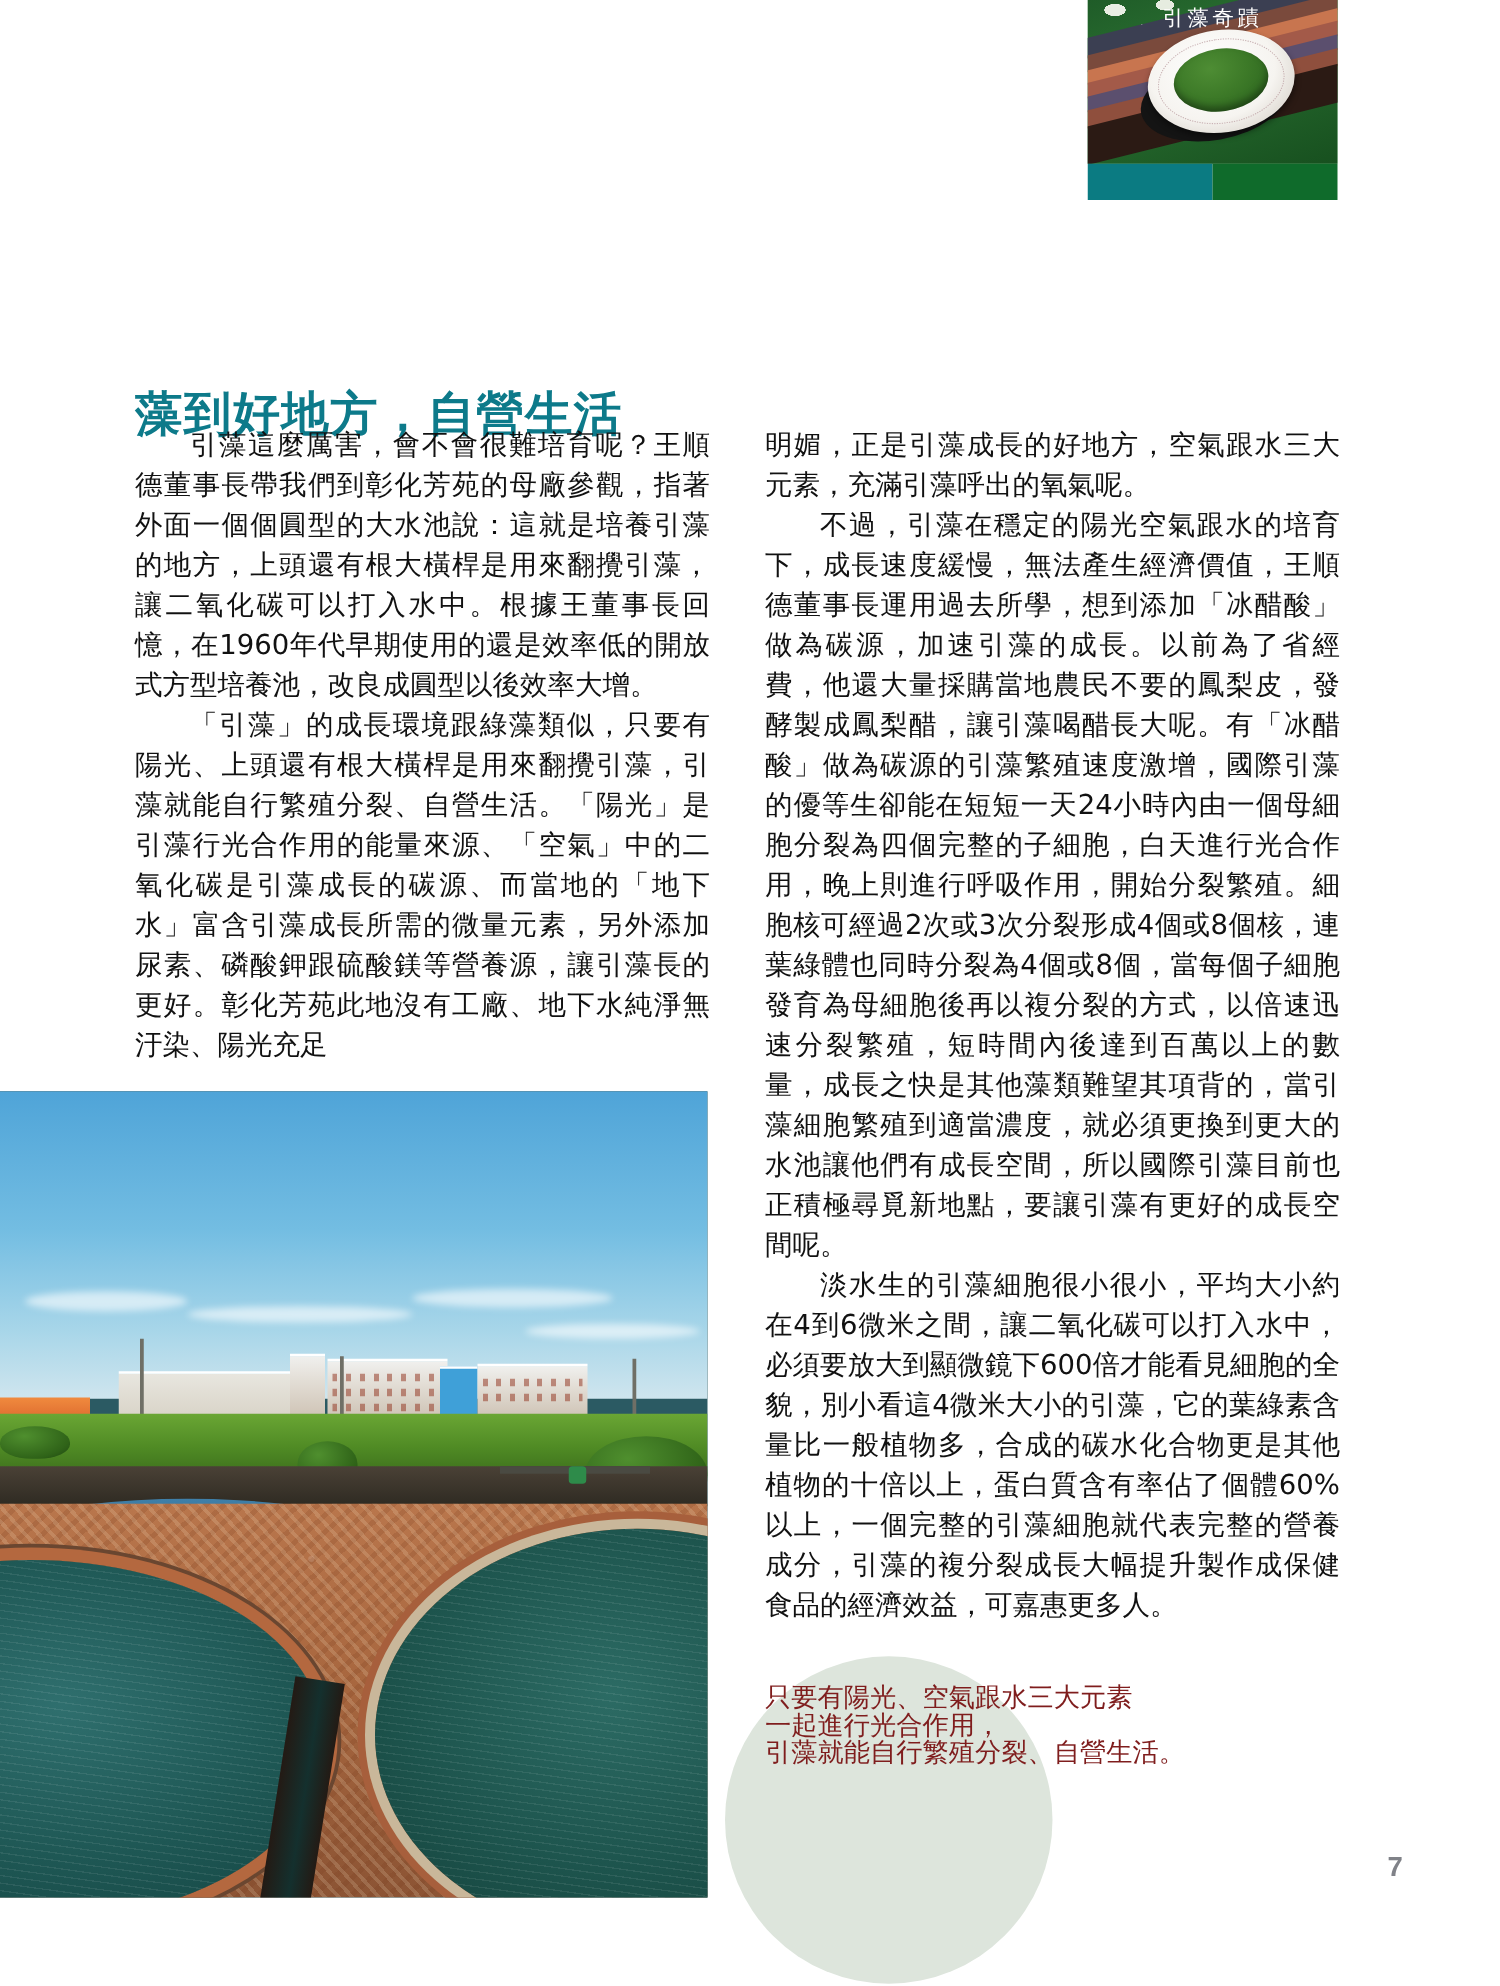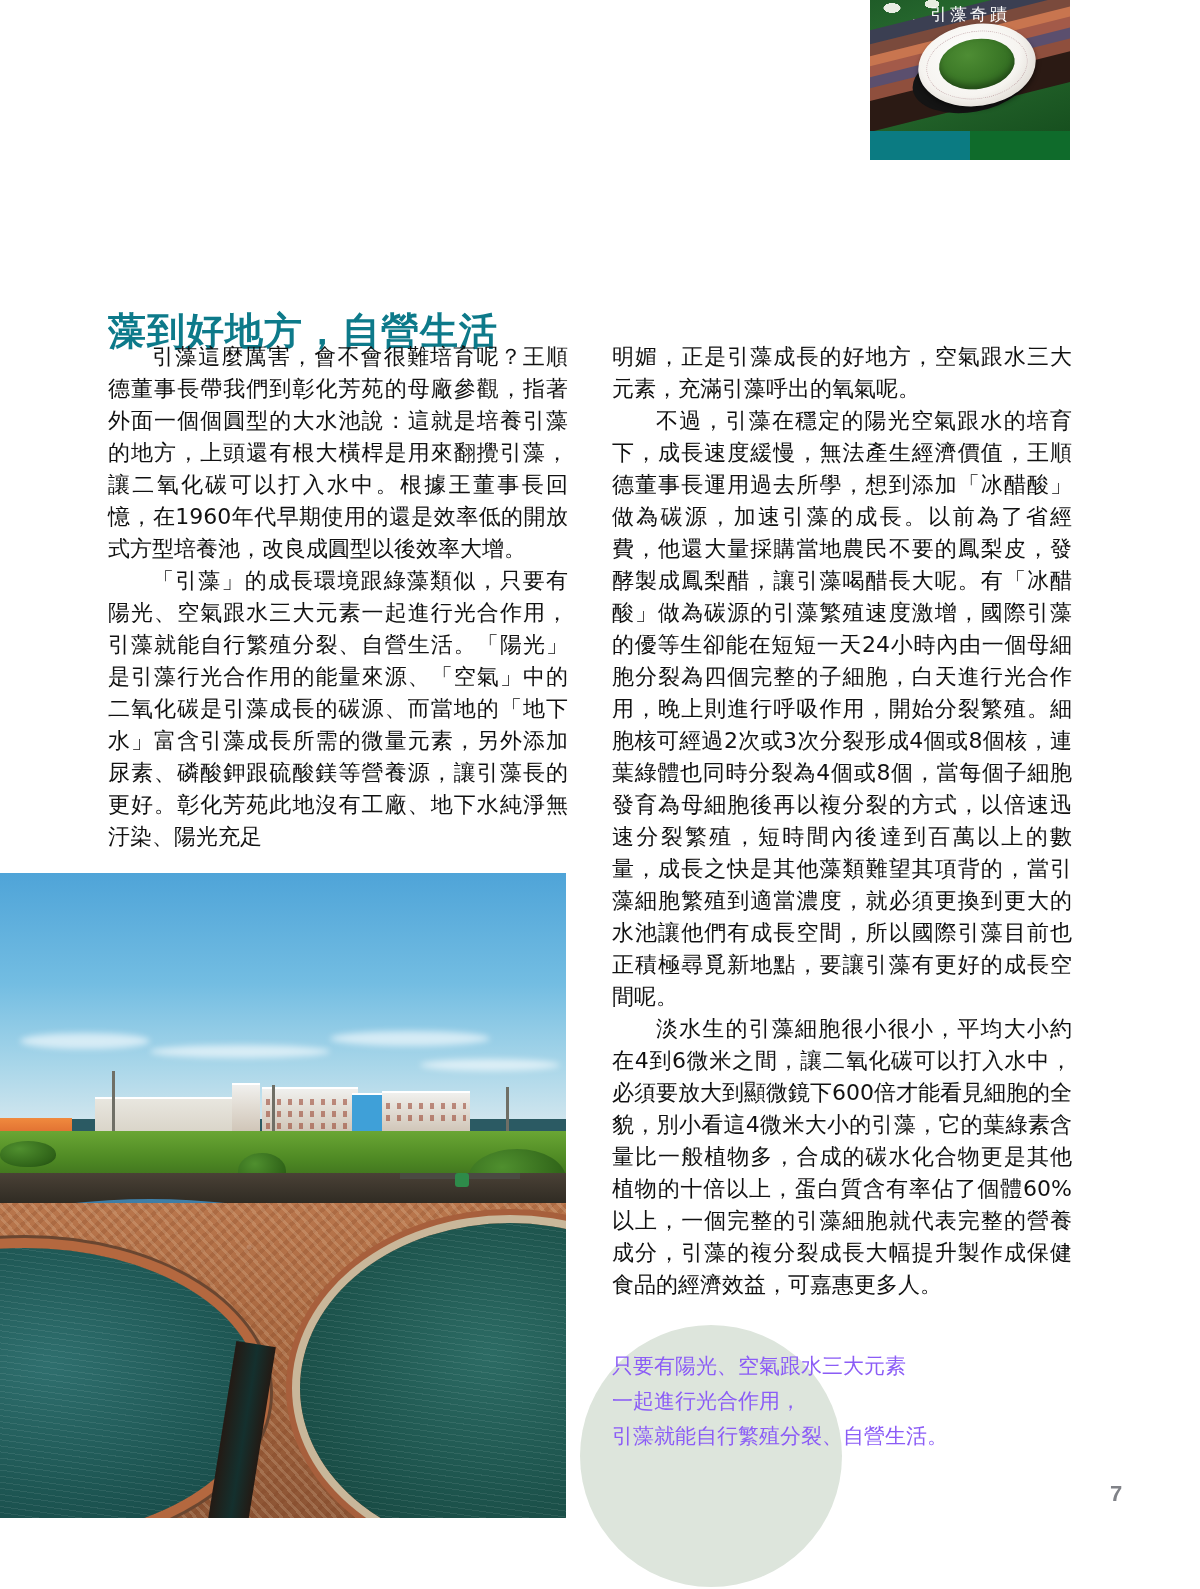--- a/index.html
+++ b/index.html
@@ -247,22 +247,22 @@
     height: 262px;
     border-radius: 50%;
     background: #dde5dc;
   }
   #pull-quote {
     position: absolute;
     left: 612px;
     top: 1348px;
     width: 470px;
     font-size: 21px;
-    line-height: 35px;
-    color: #8b5cf6;
+    line-height: 22px;
+    color: #7f1d1d;
     font-family: Liberation Sans, sans-serif;
     white-space: pre-line;
   }
 
   
   #page-number {
     position: absolute;
     left: 1110px;
     top: 1481px;
     font-size: 22px;
@@ -294,21 +294,21 @@
     <div class="banner-teal"></div>
     <div class="banner-green"></div>
   </div>
   <div id="header-banner-label">引藻奇蹟</div>
 </div>
 
 <h1 id="article-title">藻到好地方，自營生活</h1>
 
 <div id="col-left" class="col">
   <p>引藻這麼厲害，會不會很難培育呢？王順德董事長帶我們到彰化芳苑的母廠參觀，指著外面一個個圓型的大水池說：這就是培養引藻的地方，上頭還有根大橫桿是用來翻攪引藻，讓二氧化碳可以打入水中。根據王董事長回憶，在1960年代早期使用的還是效率低的開放式方型培養池，改良成圓型以後效率大增。</p>
-  <p>「引藻」的成長環境跟綠藻類似，只要有陽光、空氣跟水三大元素一起進行光合作用，引藻就能自行繁殖分裂、自營生活。「陽光」是引藻行光合作用的能量來源、「空氣」中的二氧化碳是引藻成長的碳源、而當地的「地下水」富含引藻成長所需的微量元素，另外添加尿素、磷酸鉀跟硫酸鎂等營養源，讓引藻長的更好。彰化芳苑此地沒有工廠、地下水純淨無汙染、陽光充足</p>
+  <p>「引藻」的成長環境跟綠藻類似，只要有陽光、上頭還有根大橫桿是用來翻攪引藻，引藻就能自行繁殖分裂、自營生活。「陽光」是引藻行光合作用的能量來源、「空氣」中的二氧化碳是引藻成長的碳源、而當地的「地下水」富含引藻成長所需的微量元素，另外添加尿素、磷酸鉀跟硫酸鎂等營養源，讓引藻長的更好。彰化芳苑此地沒有工廠、地下水純淨無汙染、陽光充足</p>
 </div>
 
 <div id="col-right" class="col">
   <p class="noindent">明媚，正是引藻成長的好地方，空氣跟水三大元素，充滿引藻呼出的氧氣呢。</p>
   <p>不過，引藻在穩定的陽光空氣跟水的培育下，成長速度緩慢，無法產生經濟價值，王順德董事長運用過去所學，想到添加「冰醋酸」做為碳源，加速引藻的成長。以前為了省經費，他還大量採購當地農民不要的鳳梨皮，發酵製成鳳梨醋，讓引藻喝醋長大呢。有「冰醋酸」做為碳源的引藻繁殖速度激增，國際引藻的優等生卻能在短短一天24小時內由一個母細胞分裂為四個完整的子細胞，白天進行光合作用，晚上則進行呼吸作用，開始分裂繁殖。細胞核可經過2次或3次分裂形成4個或8個核，連葉綠體也同時分裂為4個或8個，當每個子細胞發育為母細胞後再以複分裂的方式，以倍速迅速分裂繁殖，短時間內後達到百萬以上的數量，成長之快是其他藻類難望其項背的，當引藻細胞繁殖到適當濃度，就必須更換到更大的水池讓他們有成長空間，所以國際引藻目前也正積極尋覓新地點，要讓引藻有更好的成長空間呢。</p>
   <p>淡水生的引藻細胞很小很小，平均大小約在4到6微米之間，讓二氧化碳可以打入水中，必須要放大到顯微鏡下600倍才能看見細胞的全貌，別小看這4微米大小的引藻，它的葉綠素含量比一般植物多，合成的碳水化合物更是其他植物的十倍以上，蛋白質含有率佔了個體60%以上，一個完整的引藻細胞就代表完整的營養成分，引藻的複分裂成長大幅提升製作成保健食品的經濟效益，可嘉惠更多人。</p>
 </div>
 
 <div id="main-photo">
   <div class="sky"></div>

